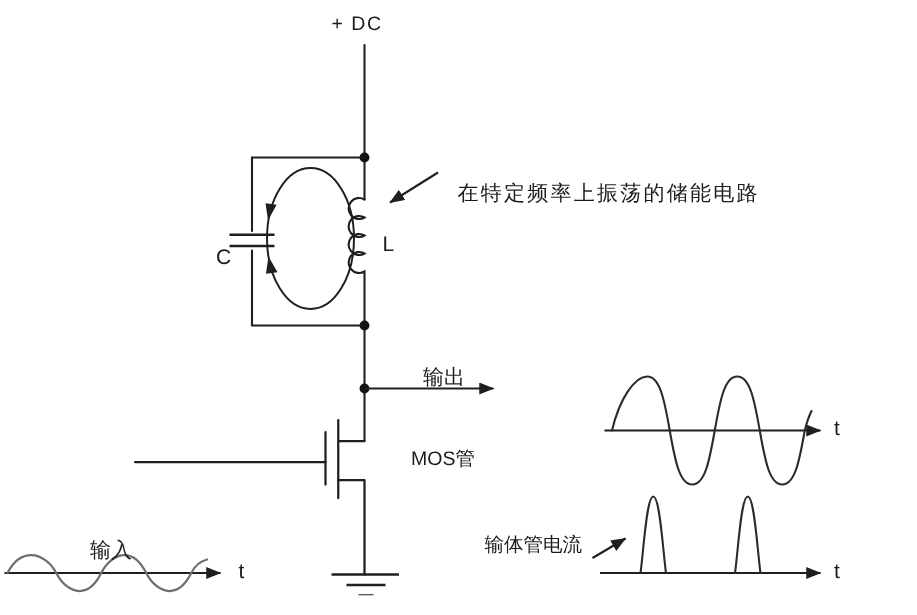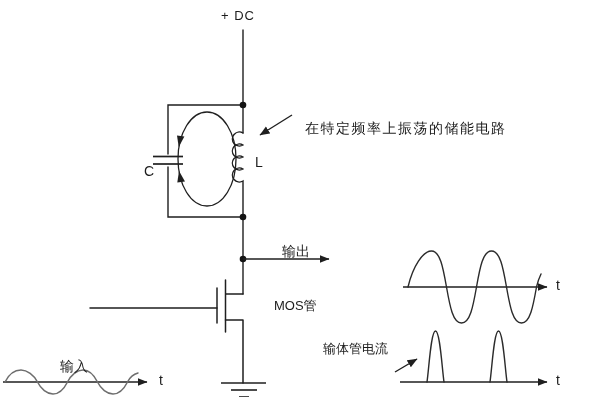--- a/index.html
+++ b/index.html
@@ -14,21 +14,21 @@
     position:absolute;color:#1c1c1c;white-space:nowrap;
     font-size:14px;line-height:1.1;
   }
   .lbl-dc{left:221px;top:9px;font-size:13px;letter-spacing:1px;}
   .lbl-annotation{left:277px;top:121px;font-size:14px;letter-spacing:1.5px;margin-left:28px;}
   .lbl-c{left:144px;top:164px;font-size:14px;}
   .lbl-l{left:255px;top:155px;font-size:14px;}
   .lbl-output{left:282px;top:244px;}
   .lbl-mos{left:274px;top:299px;font-size:13px;}
   .lbl-input{left:60px;top:359px;}
-  .lbl-pulse{left:323px;top:342px;font-size:13px;}
+  .lbl-pulse{left:323px;top:356px;font-size:13px;}
   .lbl-t{font-size:14px;}
   .lbl-t-input{left:159px;top:373px;}
   .lbl-t-output{left:556px;top:278px;}
   .lbl-t-pulse{left:556px;top:373px;}
   .watermark{
     position:absolute;right:4px;top:385px;color:#b5b5b5;
     font-size:17px;letter-spacing:1px;
   }
 </style>
 </head>

